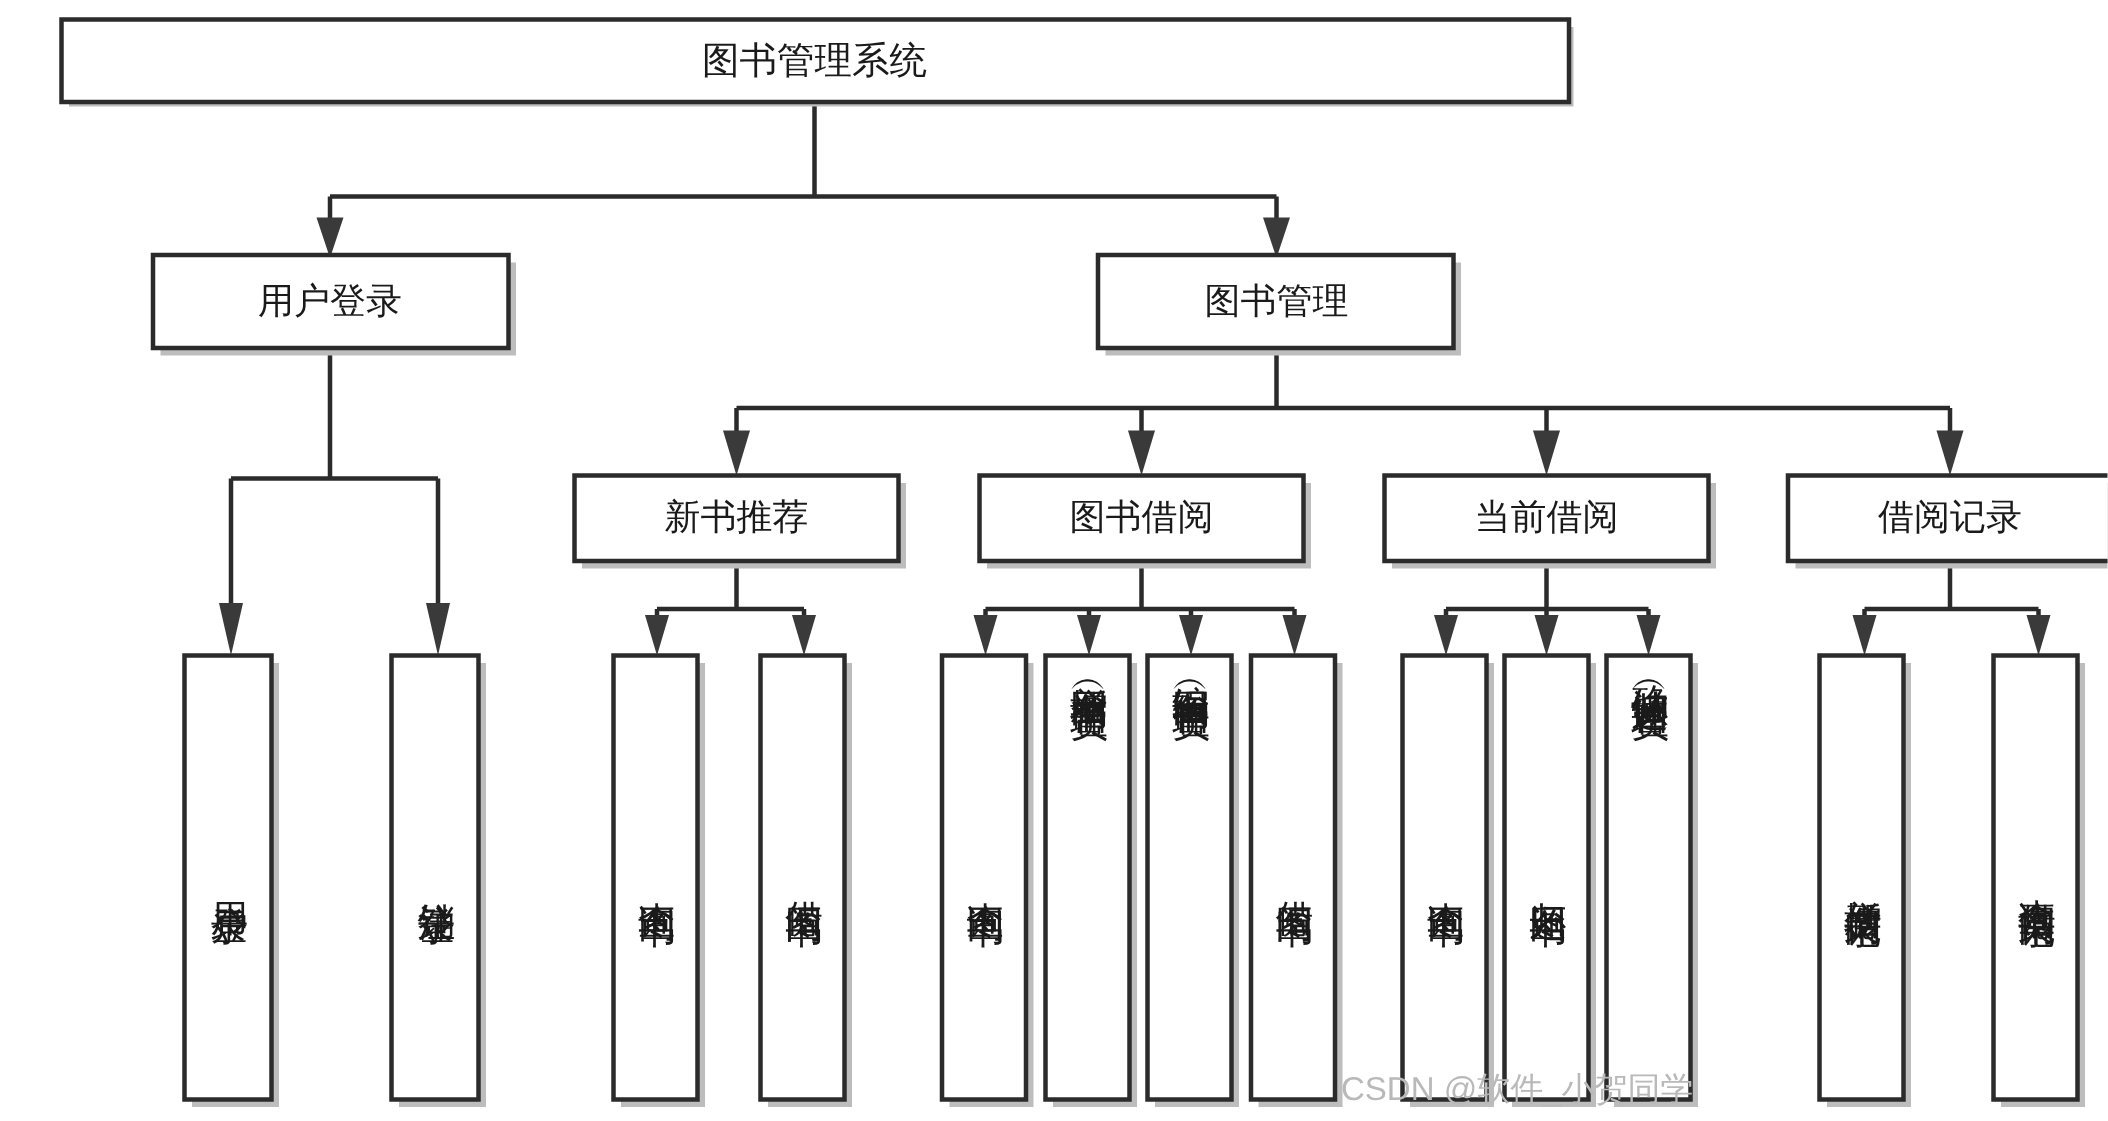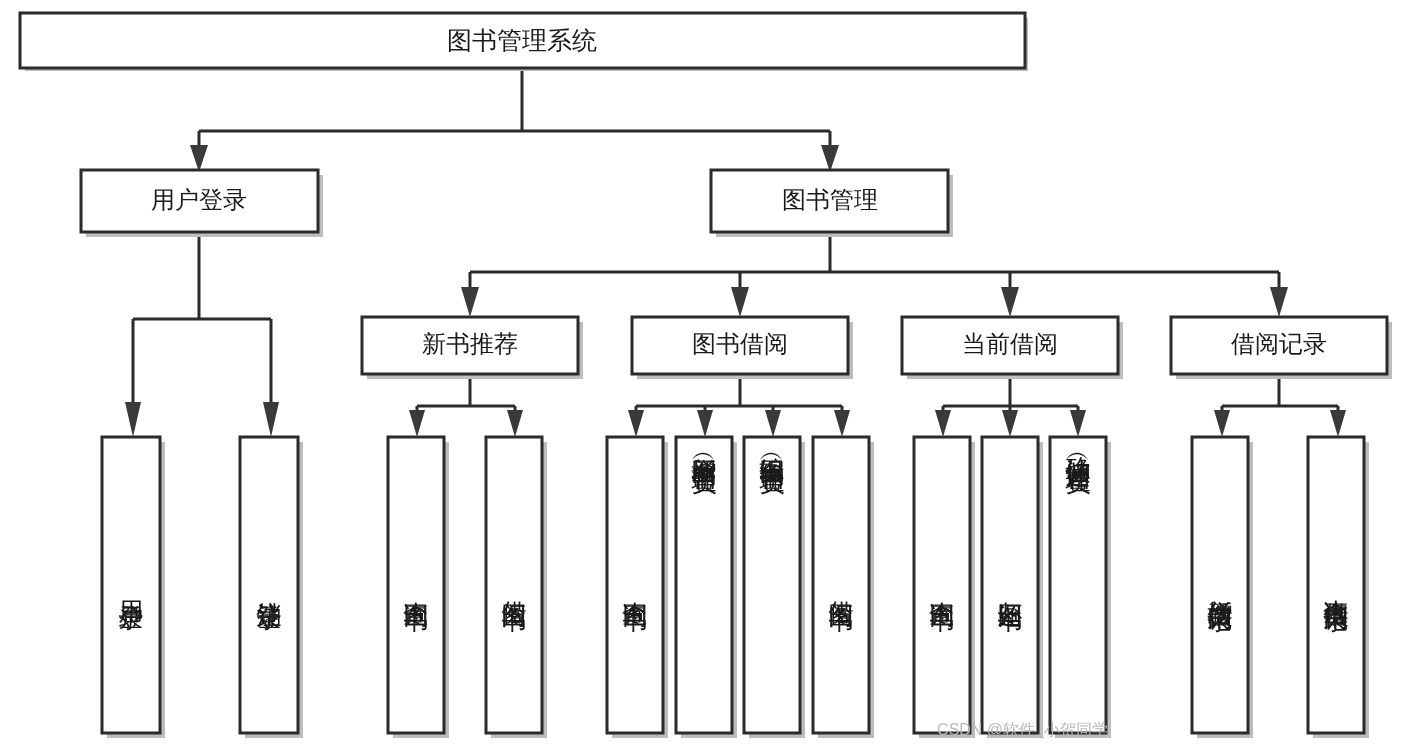--- a/index.html
+++ b/index.html
@@ -11,20 +11,21 @@
     width: 1405px;
     height: 747px;
     font-family: "Liberation Sans", "DejaVu Sans", sans-serif;
     overflow: hidden;
     position: relative;
   }
   #diagram-root {
     position: relative;
     width: 1116px;
     height: 747px;
+    margin-left: 21px;
   }
   svg.flow {
     position: absolute;
     top: 0; left: 0;
     width: 1405px;
     height: 747px;
     display: block;
   }
   .node-box {
     fill: #ffffff;
@@ -74,21 +75,21 @@
     line-height: 1.08;
     color: #1a1a1a;
     letter-spacing: 2px;
     white-space: nowrap;
   }
   .watermark {
     position: absolute;
     right: 8px;
     bottom: 6px;
     font-family: "Liberation Sans", "DejaVu Sans", sans-serif;
-    font-size: 16px;
+    font-size: 22px;
     color: #b9b9b9;
     white-space: nowrap;
     user-select: none;
   }
 </style>
 </head>
 <body>
 
 <div id="diagram-root">
 

